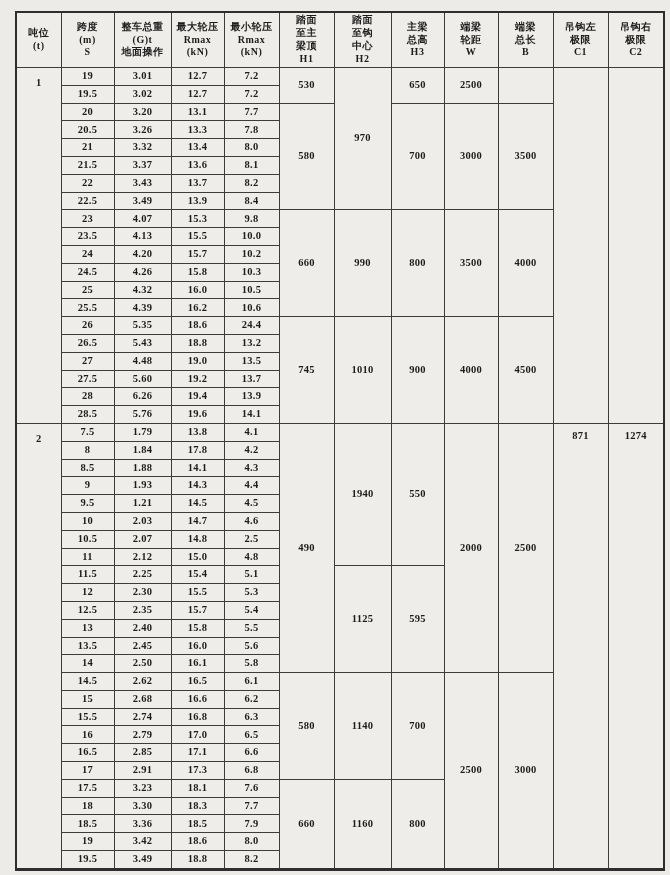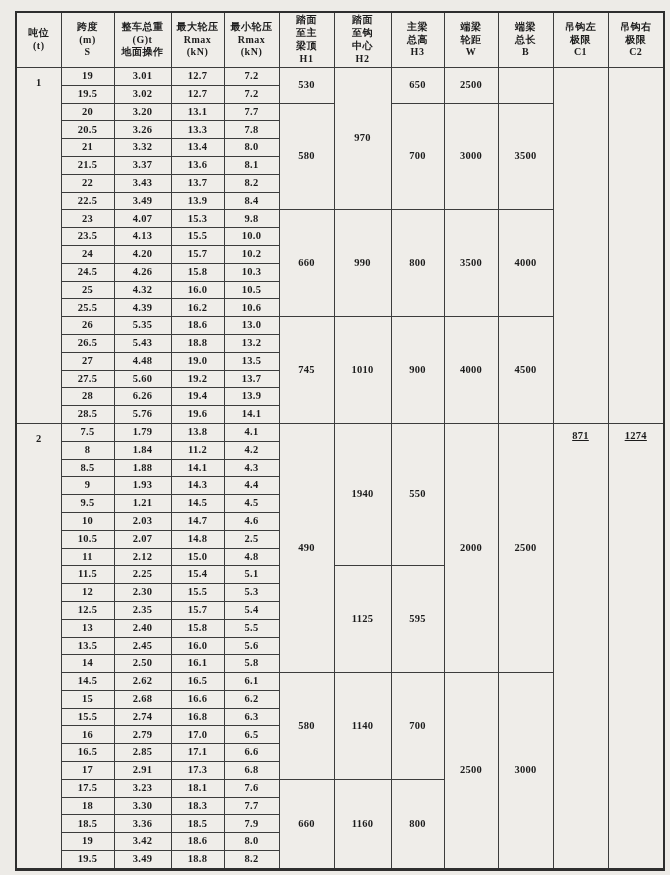--- a/index.html
+++ b/index.html
@@ -36,21 +36,21 @@
   }
   .spec thead th div { pointer-events:none; }
   .spec tbody td {
     height:16.8px;
     font-size:10.5px;
     line-height:1;
     letter-spacing:0.3px;
   }
   .va-top { vertical-align:top !important; }
   .pt-tonnage { padding-top:10px !important; }
-  .pt-limit  { padding-top:7px  !important;text-decoration:underline; }
+  .pt-limit  { padding-top:7px  !important; }
 </style>
 </head>
 <body>
 
 <div class="sheet">
   <table class="spec">
     <colgroup>
       <col style="width:45px">
         <col style="width:53px">
         <col style="width:57px">
@@ -228,21 +228,21 @@
         <tr>
           <td>25.5</td>
           <td>4.39</td>
           <td>16.2</td>
           <td>10.6</td>
         </tr>
         <tr>
           <td>26</td>
           <td>5.35</td>
           <td>18.6</td>
-          <td>13.0</td>
+          <td>24.4</td>
           <td rowspan="6">745</td>
           <td rowspan="6">1010</td>
           <td rowspan="6">900</td>
           <td rowspan="6">4000</td>
           <td rowspan="6">4500</td>
         </tr>
         <tr>
           <td>26.5</td>
           <td>5.43</td>
           <td>18.8</td>
@@ -282,21 +282,21 @@
           <td rowspan="8">1940</td>
           <td rowspan="8">550</td>
           <td rowspan="14">2000</td>
           <td rowspan="14">2500</td>
           <td rowspan="25" class="va-top pt-limit">871</td>
           <td rowspan="25" class="va-top pt-limit">1274</td>
         </tr>
         <tr>
           <td>8</td>
           <td>1.84</td>
-          <td>11.2</td>
+          <td>17.8</td>
           <td>4.2</td>
         </tr>
         <tr>
           <td>8.5</td>
           <td>1.88</td>
           <td>14.1</td>
           <td>4.3</td>
         </tr>
         <tr>
           <td>9</td>

